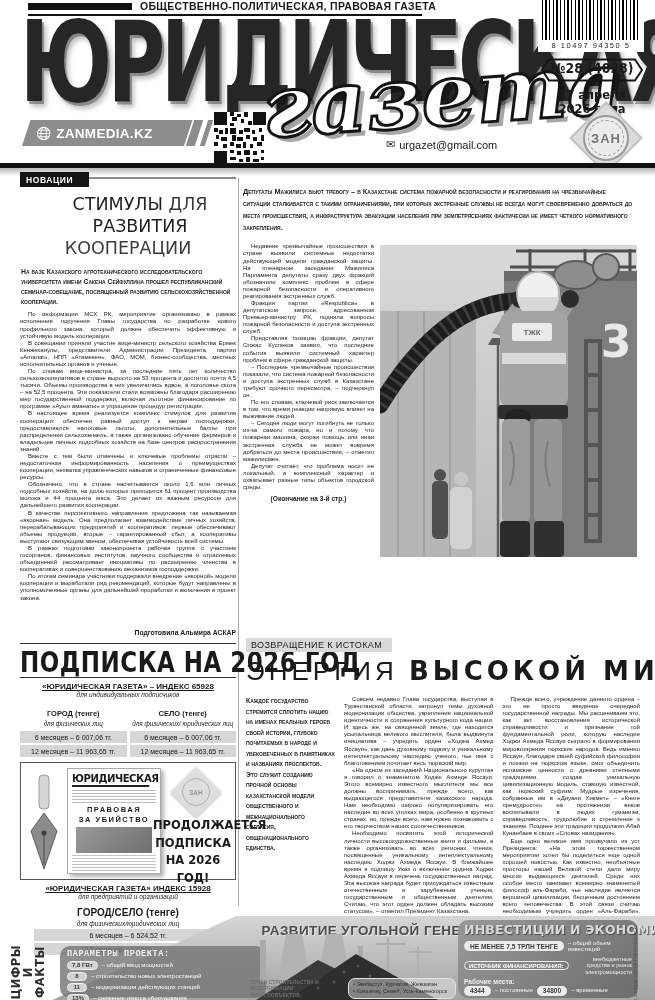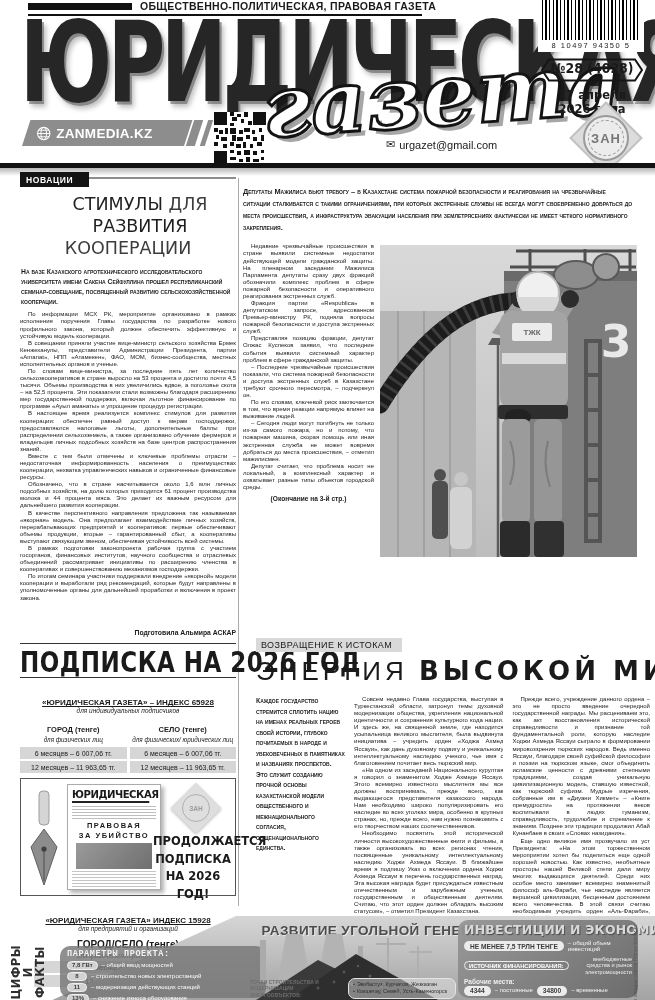--- a/index.html
+++ b/index.html
@@ -60,21 +60,21 @@
   .nov-lede { margin:7px 1px 4px; font-weight:bold; font-size:6.8px; line-height:1.5; }
   .nov-body { font-size:6px; line-height:1.18; height:316px; overflow:hidden; }
   .nov-body p { text-indent:8px; }
   .nov-byline { text-align:right; font-weight:bold; font-size:6.8px; margin-top:2px; }
 
   
   .sub-box { margin-top:7px; border-top:1.5px solid #333; }
   .sub-title { font-family:"DejaVu Sans",sans-serif; font-weight:bold; font-size:23px; text-align:center;
                letter-spacing:.5px; transform:scaleY(1.2); transform-origin:center top; padding-top:2px; white-space:nowrap; }
   .sub-title-rule { border-top:1.5px solid #333; margin-top:5px; }
-  .sub-head { text-align:center; font-weight:bold; font-size:8px; text-decoration:underline; margin-top:20px; }
+  .sub-head { text-align:center; font-weight:bold; font-size:8px; text-decoration:underline; margin-top:4px; }
   .sub-subhead { text-align:center; font-style:italic; font-size:6.5px; color:#222; }
   .sub-table { display:grid; grid-template-columns:1fr 1fr; column-gap:3px; margin-top:3px; }
   .sub-th { text-align:center; padding:1px 2px 2px; }
   .sub-th b { font-size:7.5px; }
   .sub-th i { display:block; font-size:6.3px; font-style:italic; }
   .sub-td { background:#d6d6d6; text-align:center; font-size:7px; padding:2.5px 0; margin-top:2px; }
   .sub-visual { border:1px solid #555; height:118px; margin-top:5px; position:relative; background:#fff; }
   .mini-paper { position:absolute; left:46px; top:5px; width:94px; height:106px; border:1px solid #aaa;
                 box-shadow:3px 3px 4px rgba(0,0,0,.3); padding:3px 4px; background:#fff; overflow:hidden; }
   .mini-mast { font-family:"DejaVu Sans",sans-serif; font-weight:bold; font-size:11px; letter-spacing:-.5px; transform:scaleX(.92); transform-origin:left; white-space:nowrap; border-bottom:2px solid #222; }
@@ -99,21 +99,21 @@
   .parl-lede { margin-top:8px; font-weight:bold; font-size:7.4px; line-height:1.6; width:392px; }
   .parl-hl { margin-top:9px; text-align:center; font-family:"DejaVu Sans",sans-serif; font-size:37px; line-height:1.02; letter-spacing:4px; color:#111; white-space:nowrap; }
   .hlL { font-family:"Liberation Sans",sans-serif; font-weight:normal; }
   .hlB { font-weight:bold; }
   .parl-cols { position:relative; margin-top:10px; height:322px; }
   .parl-text { width:131px; height:322px; overflow:hidden; font-size:6px; line-height:1.18; }
   .parl-text p { text-indent:8px; }
   .parl-photo { position:absolute; left:137px; top:2px; width:257px; height:312px; }
 
   
-  .orig { left:256px; top:634px; width:394px; height:296px; }
+  .orig { left:246px; top:634px; width:394px; height:296px; }
   .orig-label { display:inline-block; background:#d9d9d9; font-size:9px; padding:2px 10px 2px 5px; letter-spacing:.4px; }
   .orig-hl { text-align:center; font-family:"DejaVu Sans",sans-serif; font-size:26px; letter-spacing:4px; margin-top:4px; white-space:nowrap; }
   .orig-cols { display:flex; gap:9px; margin-top:9px; }
   .orig-intro { width:90px; font-weight:bold; font-size:6.8px; line-height:1.55; }
   .orig-c1 { width:151px; font-size:6px; line-height:1.18; height:238px; overflow:hidden; }
   .orig-c2 { width:139px; font-size:6px; line-height:1.18; height:238px; overflow:hidden; }
   .orig-c1 p, .orig-c2 p { text-indent:8px; }
 
   
   .banner { left:0; top:916px; width:655px; height:84px; }

